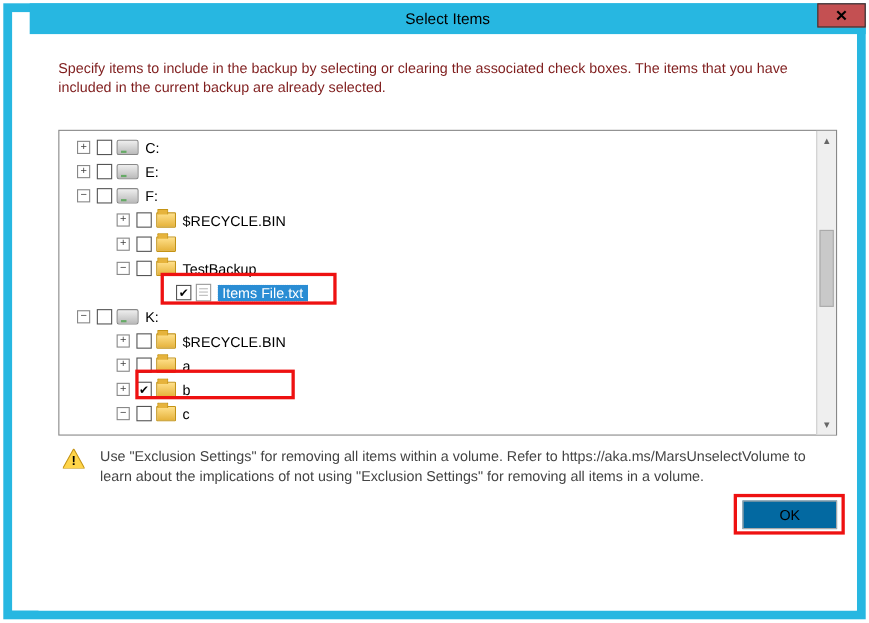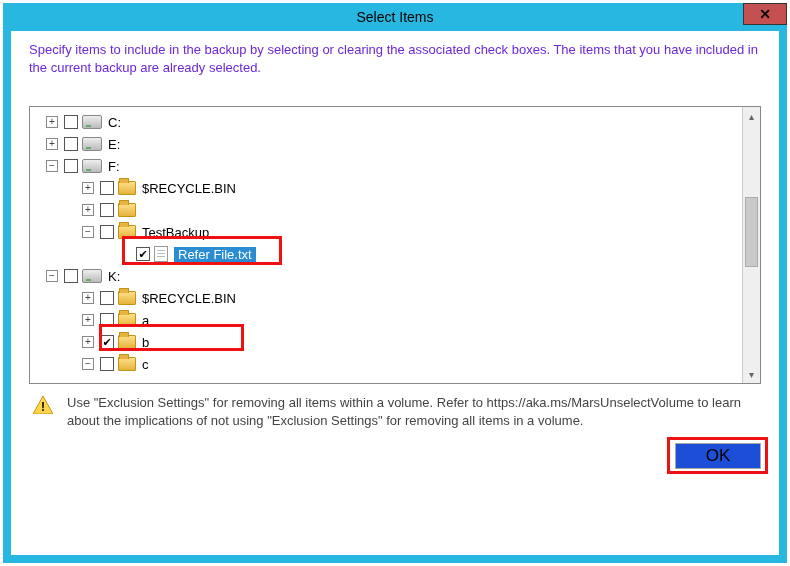--- a/index.html
+++ b/index.html
@@ -14,20 +14,21 @@
     overflow: hidden;
   }
   .window {
     position: absolute;
     top: 3px; left: 3px;
     width: 784px; height: 560px;
     border: 8px solid #27b7e1;
     background: #fff;
     display: flex;
     flex-direction: column;
+    padding-left: 24px;
   }
   .titlebar {
     height: 28px;
     background: #27b7e1;
     display: flex;
     align-items: center;
     justify-content: center;
     position: relative;
     margin: -8px -8px 0 -8px;
   }
@@ -54,22 +55,23 @@
   .body {
     flex:1;
     padding: 10px 18px 14px 18px;
     display:flex;
     flex-direction:column;
     background:#fff;
   }
   .instructions {
     font-size: 13px;
     line-height: 1.35;
-    color: #6d28d9;
+    color: #7f1d1d;
     margin-bottom: 30px;
+    margin-top: 12px;
   }
   .tree-wrap {
     position: relative;
     border: 1px solid #888;
     height: 278px;
     background: #fff;
     display:flex;
   }
   .tree {
     flex:1;
@@ -197,23 +199,23 @@
   .warn-icon svg{width:20px;height:18px;display:block;}
   .buttons {
     display:flex;
     justify-content:flex-end;
     gap:16px;
     margin-top:14px;
   }
   .btn {
     width:86px;
     height:26px;
-    background:#1d4ed8;
+    background:#0369a1;
     border:1px solid #a9a9a9;
-    font-size:17px;
+    font-size:13px;
     display:flex;align-items:center;justify-content:center;
     cursor:pointer;
   }
   .hl {
     position:absolute;
     border:3px solid #e11;
     pointer-events:none;
   }
 </style>
 </head>
@@ -270,21 +272,21 @@
             <span class="expander">−</span>
             <span class="chk"></span>
             <span class="folder-icon"></span>
             <span class="label">TestBackup</span>
           </div>
           <div class="row">
             <span class="ind" style="width: 86px;"></span>
             <span class="expander empty"></span>
             <span class="chk checked"></span>
             <span class="file-icon"></span>
-            <span class="label selected">Refer File.txt</span>
+            <span class="label selected">Items File.txt</span>
           </div>
           <div class="row">
             <span class="ind" style="width: 14px;"></span>
             <span class="expander">−</span>
             <span class="chk"></span>
             <span class="drive-icon"></span>
             <span class="label">K:</span>
           </div>
           <div class="row">
             <span class="ind" style="width: 50px;"></span>

